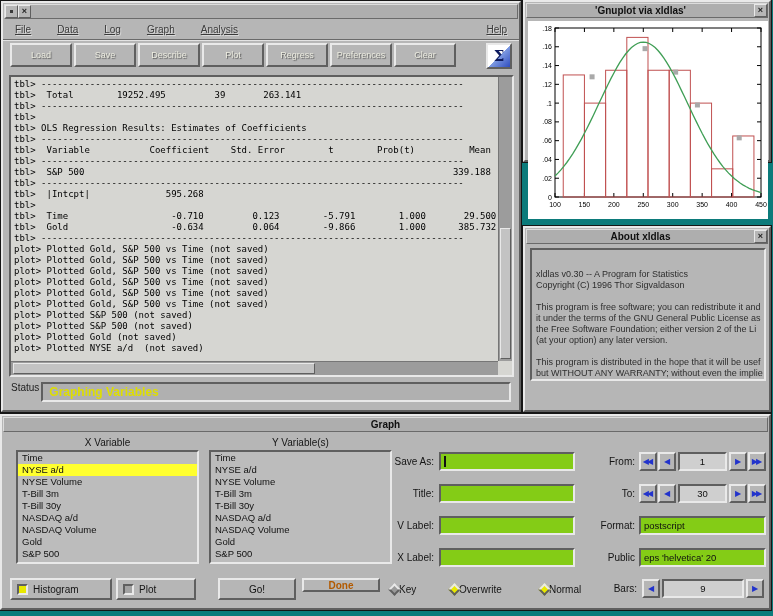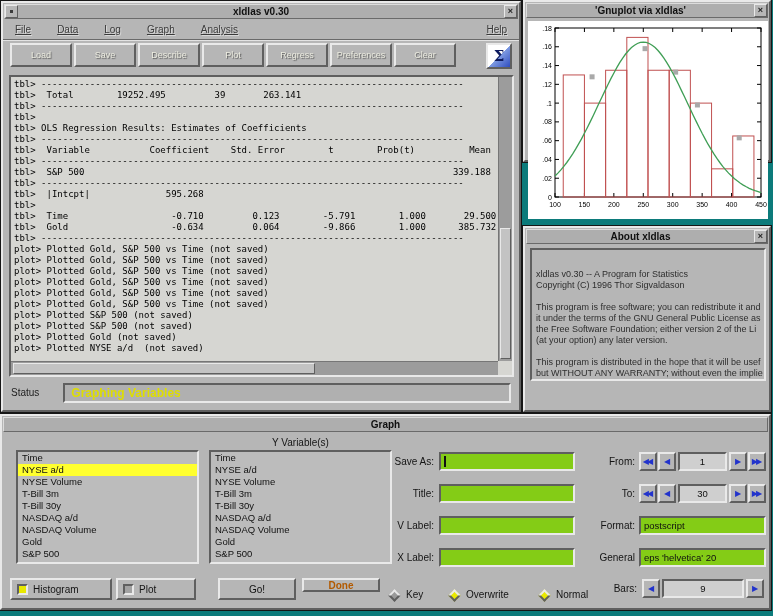--- a/index.html
+++ b/index.html
@@ -19,21 +19,21 @@
   .toolbar{position:absolute;left:7px;right:7px;top:40px;height:27px;display:flex;gap:2px;align-items:flex-start}
   .tbtn{position:static;width:62px;height:24px;font-size:9px;color:#ecece0;text-shadow:1px 1px 1px #5a5a5a;white-space:nowrap;overflow:hidden}
   .sigma{margin-left:auto;width:26px;height:26px;border:2px solid;border-color:#e9e9e9 #5f5f5f #5f5f5f #e9e9e9;background:linear-gradient(135deg,#ffffff 52%,#7e9ae2 52%,#2e4cc0 100%);display:flex;align-items:center;justify-content:center}
   .sigma span{font-size:15px;font-weight:bold;color:#0d1a5e;font-family:"DejaVu Serif",serif;line-height:15px}
   .logarea{position:absolute;left:6px;top:72px;width:505px;height:302px;background:#d6d6d2}
   .log{position:absolute;left:3px;top:2px;right:16px;bottom:16px;font-family:"DejaVu Sans Mono",monospace;font-size:9px;line-height:11px;color:#000;overflow:hidden;white-space:pre}
   .vscroll{position:absolute;right:0;top:0;bottom:14px;width:14px;background:#9c9c9c;border-left:1px solid #767676}
   .vthumb{position:absolute;left:1px;right:1px;bottom:2px;height:46%;background:#c3c3c3;border:1px solid;border-color:#e9e9e9 #5f5f5f #5f5f5f #e9e9e9}
   .hscroll{position:absolute;left:0;right:14px;bottom:0;height:14px;background:#9c9c9c;border-top:1px solid #767676}
   .hthumb{position:absolute;top:1px;bottom:1px;left:2px;width:62%;background:#c3c3c3;border:1px solid;border-color:#e9e9e9 #5f5f5f #5f5f5f #e9e9e9}
-  .statusrow{position:absolute;left:8px;right:8px;top:379px;height:21px;display:flex;align-items:center;gap:24px}
+  .statusrow{position:absolute;left:8px;right:8px;top:379px;height:21px;display:flex;gap:2px}
   .statuslabel{font-size:10px;color:#1d1d1d}
   .statusfield{flex:1;height:20px;background:#b0b0b0;display:flex;align-items:center;padding:0 6px}
   .statustext{font-size:12px;font-weight:bold;color:#dede00;white-space:nowrap}
   
   .plotarea{position:absolute;left:3px;top:19px;width:240px;height:198px;background:#fff}
   
   .abouttext{position:absolute;left:5px;top:20px;width:236px;height:133px;background:#b6b6b6;overflow:hidden}
   .abouttext pre{font-family:"Liberation Sans",sans-serif;font-size:9px;line-height:11px;color:#2e2e2e;padding:19px 4px;white-space:pre}
   .dismiss{left:5px;top:157px;width:236px;height:20px;font-size:10px;color:#1c1c1c}
   
@@ -44,35 +44,34 @@
   .flabel{position:absolute;font-size:10px;color:#141414;text-align:right;line-height:19px;white-space:nowrap}
   .field{position:absolute;height:19px;background:#84cc16;border:2px solid;border-color:#5f5f5f #e9e9e9 #e9e9e9 #5f5f5f;font-size:9.5px;line-height:15px;color:#101010;padding:0 3px;display:flex;align-items:center;overflow:hidden;white-space:nowrap}
   .caret{display:inline-block;width:2px;height:11px;background:#111;margin-right:1px}
   .spin{position:absolute;width:18px;height:19px;background:#b6b6b6;border:2px solid;border-color:#e9e9e9 #5f5f5f #5f5f5f #e9e9e9;color:#2233cc;font-size:8px;line-height:13px;text-align:center;padding:0;font-family:inherit}
   .spin .g{letter-spacing:-2px;display:inline-block;margin-left:-2px}
   .spinfield{position:absolute;height:19px;background:#cfcfcf;border:2px solid;border-color:#5f5f5f #e9e9e9 #e9e9e9 #5f5f5f;font-size:9.5px;line-height:15px;color:#101010;text-align:center}
   .lightbtn{position:absolute;height:22px;background:#b6b6b6;border:2px solid;border-color:#e9e9e9 #5f5f5f #5f5f5f #e9e9e9;display:flex;align-items:center;gap:5px;padding:0 5px}
   .cbox{width:11px;height:11px;border:2px solid;border-color:#5f5f5f #e9e9e9 #e9e9e9 #5f5f5f;background:#a2a2a2;flex:none}
   .cbox.on{background:#e8e800}
   .lbl{font-size:10px;color:#141414;white-space:nowrap}
-  .radio{position:absolute;height:22px;display:flex;align-items:flex-end;gap:7px}
+  .radio{position:absolute;height:22px;display:flex;align-items:center;}
   .diamond{width:9px;height:9px;transform:rotate(45deg);border:2px solid;border-color:#e9e9e9 #5f5f5f #5f5f5f #e9e9e9;background:#9a9a9a;flex:none}
   .diamond.on{background:#e8e800}
   .gobtn{height:22px;font-size:10px;color:#101010}
   .donebtn{height:14px;font-size:10px;color:#b25a00;font-weight:bold}
 </style>
 </head>
 <body>
 
 <div class="window" style="left:1px;top:1px;width:520px;height:411px">
   <div class="titlebar">
     <div class="tb-btn">
         <span class="dot"></span>
       </div>
-    <div class="tb-title">xldlas v0.30</div>
     <div class="tb-btn">×</div>
   </div>
   <div class="menubar">
     <span class="menu-item">File</span>
     <span class="menu-item">Data</span>
     <span class="menu-item">Log</span>
     <span class="menu-item">Graph</span>
     <span class="menu-item">Analysis</span>
     <span class="menu-item menu-help">Help</span>
   </div>
@@ -230,20 +229,21 @@
 MERCHANTABILITY or FITNESS FOR A PARTICULAR
 the GNU General Public License for more details.</pre>
   </div>
 </div>
 
 <div class="window" style="left:0;top:414px;width:771px;height:196px">
   <div class="titlebar">
     <div class="tb-title">Graph</div>
   </div>
 
+  <div class="glabel" style="left:14px;top:21px;width:183px">X Variable</div>
   <div class="glabel" style="left:207px;top:21px;width:183px">Y Variable(s)</div>
 
   <div class="listbox" style="left:14px;top:34px;width:183px;height:114px">
       <div class="listitem">Time</div>
       <div class="listitem selected">NYSE a/d</div>
       <div class="listitem">NYSE Volume</div>
       <div class="listitem">T-Bill 3m</div>
       <div class="listitem">T-Bill 30y</div>
       <div class="listitem">NASDAQ a/d</div>
       <div class="listitem">NASDAQ Volume</div>
@@ -295,21 +295,21 @@
   <button class="spin" style="left:656px;top:68px">◀</button>
   <div class="spinfield" style="left:676px;top:68px;width:49px">30</div>
   <button class="spin" style="left:727px;top:68px">▶</button>
   <button class="spin" style="left:746px;top:68px"><span class="g">▶▶</span></button>
 
   <div class="flabel" style="left:576px;top:100px;width:57px">Format:</div>
   <div class="field" style="left:637px;top:100px;width:127px">
       <span>postscript</span>
     </div>
 
-  <div class="flabel" style="left:576px;top:132px;width:57px">General</div>
+  <div class="flabel" style="left:576px;top:132px;width:57px">Public</div>
   <div class="field" style="left:637px;top:132px;width:127px">
       <span>eps 'helvetica' 20</span>
     </div>
 
   <div class="lightbtn" style="left:8px;top:162px;width:102px">
     <span class="cbox on"></span>
     <span class="lbl">Histogram</span>
   </div>
   <div class="lightbtn" style="left:114px;top:162px;width:80px">
     <span class="cbox"></span>

